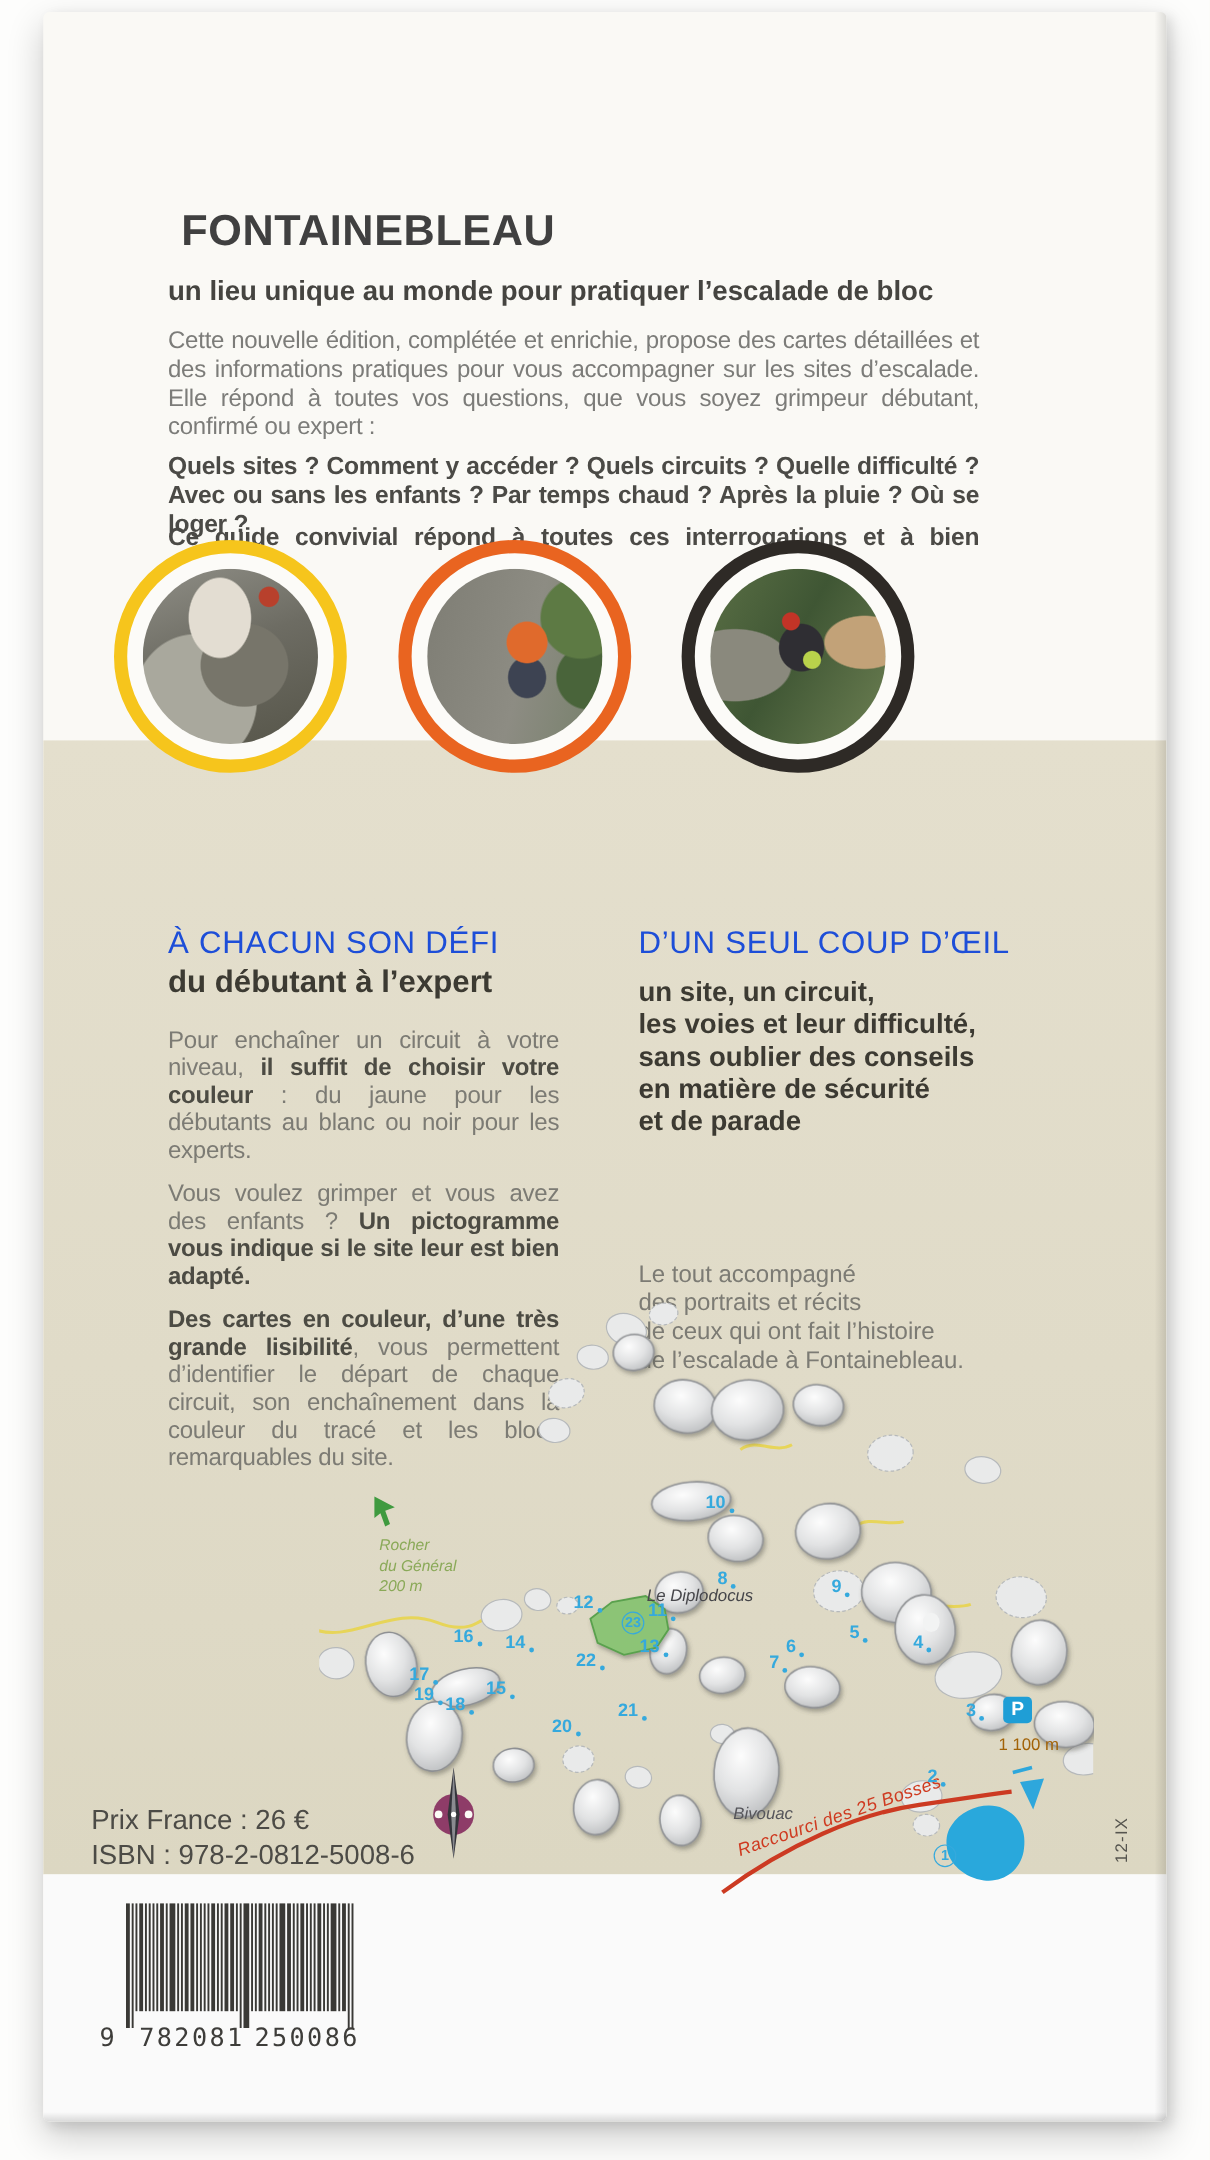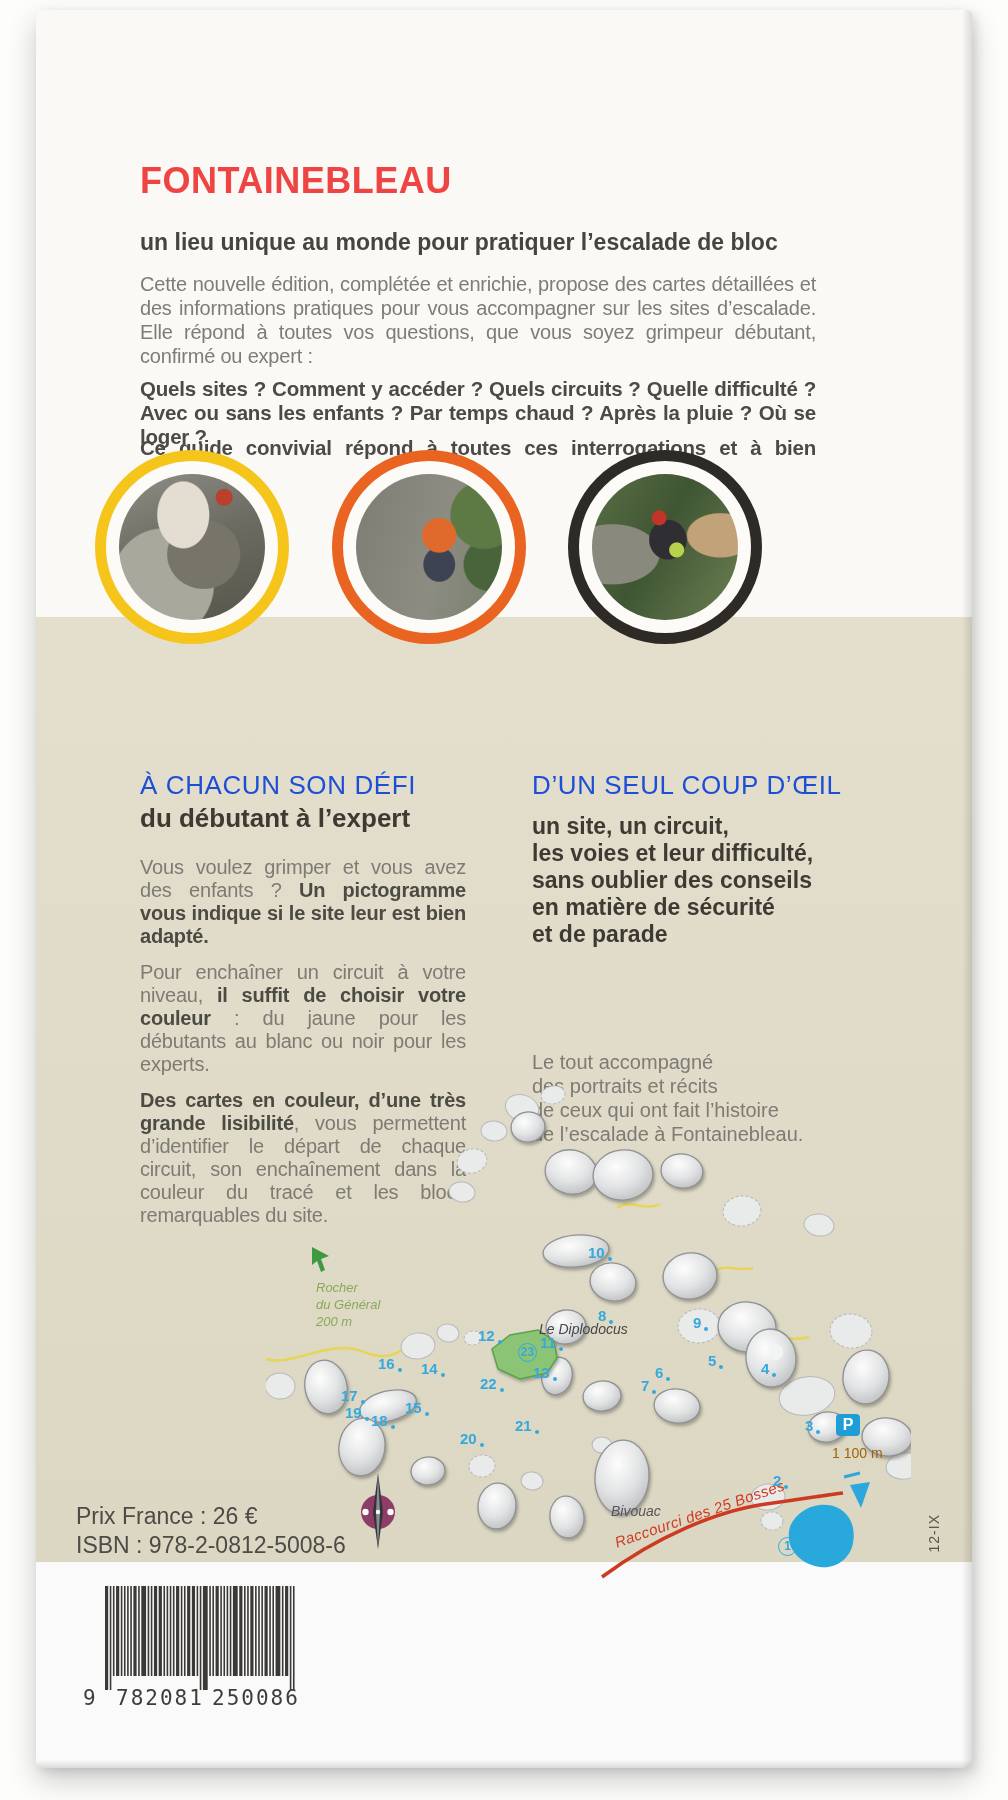--- a/index.html
+++ b/index.html
@@ -15,22 +15,22 @@
   }
   .band-beige{position:absolute;left:0;top:607px;width:100%;height:945px;
     background:linear-gradient(180deg,#e4dfcd 0%,#e0dbc8 55%,#dcd7c2 100%);}
   .band-bottom{position:absolute;left:0;top:1552px;width:100%;height:206px;background:#fafafa;}
   .edge-right{position:absolute;right:0;top:0;width:10px;height:100%;
     background:linear-gradient(90deg,rgba(0,0,0,0) 0%,rgba(0,0,0,.12) 100%);}
   .edge-bottom{position:absolute;left:0;bottom:0;width:100%;height:8px;
     background:linear-gradient(0deg,rgba(0,0,0,.13),rgba(0,0,0,0));}
 
   
-  .title{position:absolute;left:104px;top:150px;margin:0;font-size:36px;font-weight:700;
-    color:#ef4444;letter-spacing:.5px;}
+  .title{position:absolute;left:104px;top:150px;margin:11px;font-size:36px;font-weight:700;
+    color:#404040;letter-spacing:.5px;}
   .subtitle{position:absolute;left:104px;top:219px;margin:0;font-size:23px;font-weight:700;color:#454440;}
   .para{position:absolute;left:104px;width:676px;margin:0;font-size:20px;line-height:24px;
     text-align:justify;color:#7c7c79;letter-spacing:-.2px;}
   .intro{top:262px;}
   .questions{top:367px;font-weight:700;color:#4b4a46;font-size:20.5px;}
   .tagline{top:426px;font-weight:700;color:#4b4a46;font-size:20.5px;}
 
   
   .ring{position:absolute;top:440px;width:194px;height:194px;border-radius:50%;
     box-sizing:border-box;border:11px solid #000;background:#fcfbf8;
@@ -129,22 +129,22 @@
   </div>
   <div class="ring ring-black">
     <div class="photo photo3"></div>
   </div>
 
   <h3 class="col-head left-head">
     <span class="h-light">À CHACUN SON DÉFI</span>
     <span class="h-bold">du débutant à l’expert</span>
   </h3>
   <div class="left-body">
+    <p><span>Pour enchaîner un circuit à votre niveau, </span><span class="b">il suffit de choisir votre couleur</span><span> : du jaune pour les débutants au blanc ou noir pour les experts.</span></p>
     <p><span>Vous voulez grimper et vous avez des enfants ? </span><span class="b">Un pictogramme vous indique si le site leur est bien adapté.</span></p>
-    <p><span>Pour enchaîner un circuit à votre niveau, </span><span class="b">il suffit de choisir votre couleur</span><span> : du jaune pour les débutants au blanc ou noir pour les experts.</span></p>
     <p><span class="b">Des cartes en couleur, d’une très grande lisibilité</span><span>, vous permettent d’identifier le départ de chaque circuit, son enchaînement dans la couleur du tracé et les blocs remarquables du site.</span></p>
   </div>
 
   <h3 class="col-head right-head">
     <span class="h-light">D’UN SEUL COUP D’ŒIL</span>
   </h3>
   <div class="lead">
     <div>un site, un circuit,</div>
     <div>les voies et leur difficulté,</div>
     <div>sans oublier des conseils</div>

